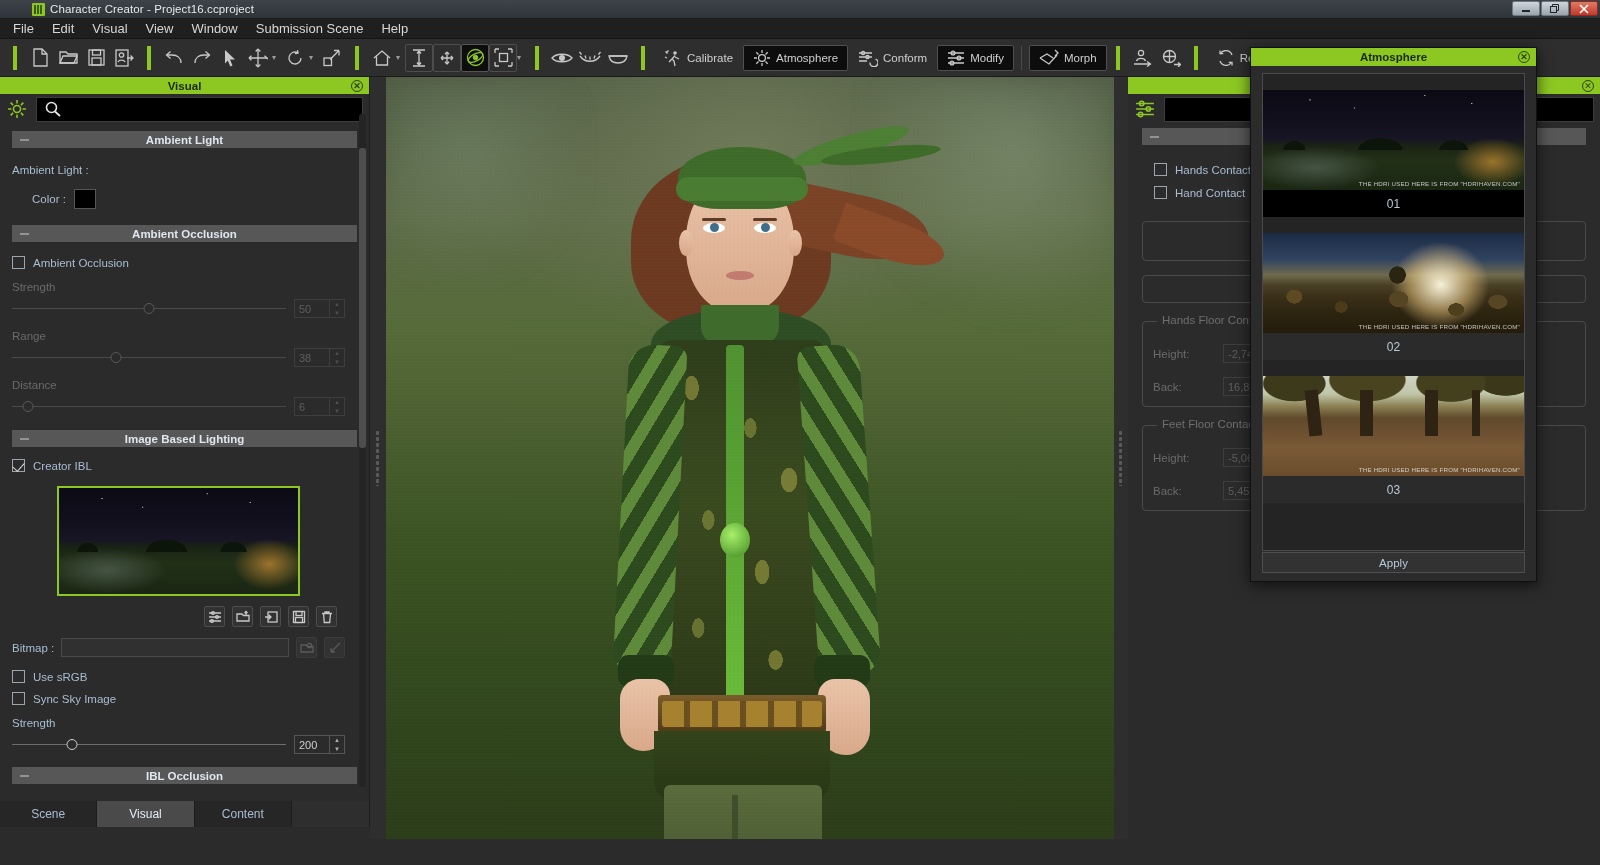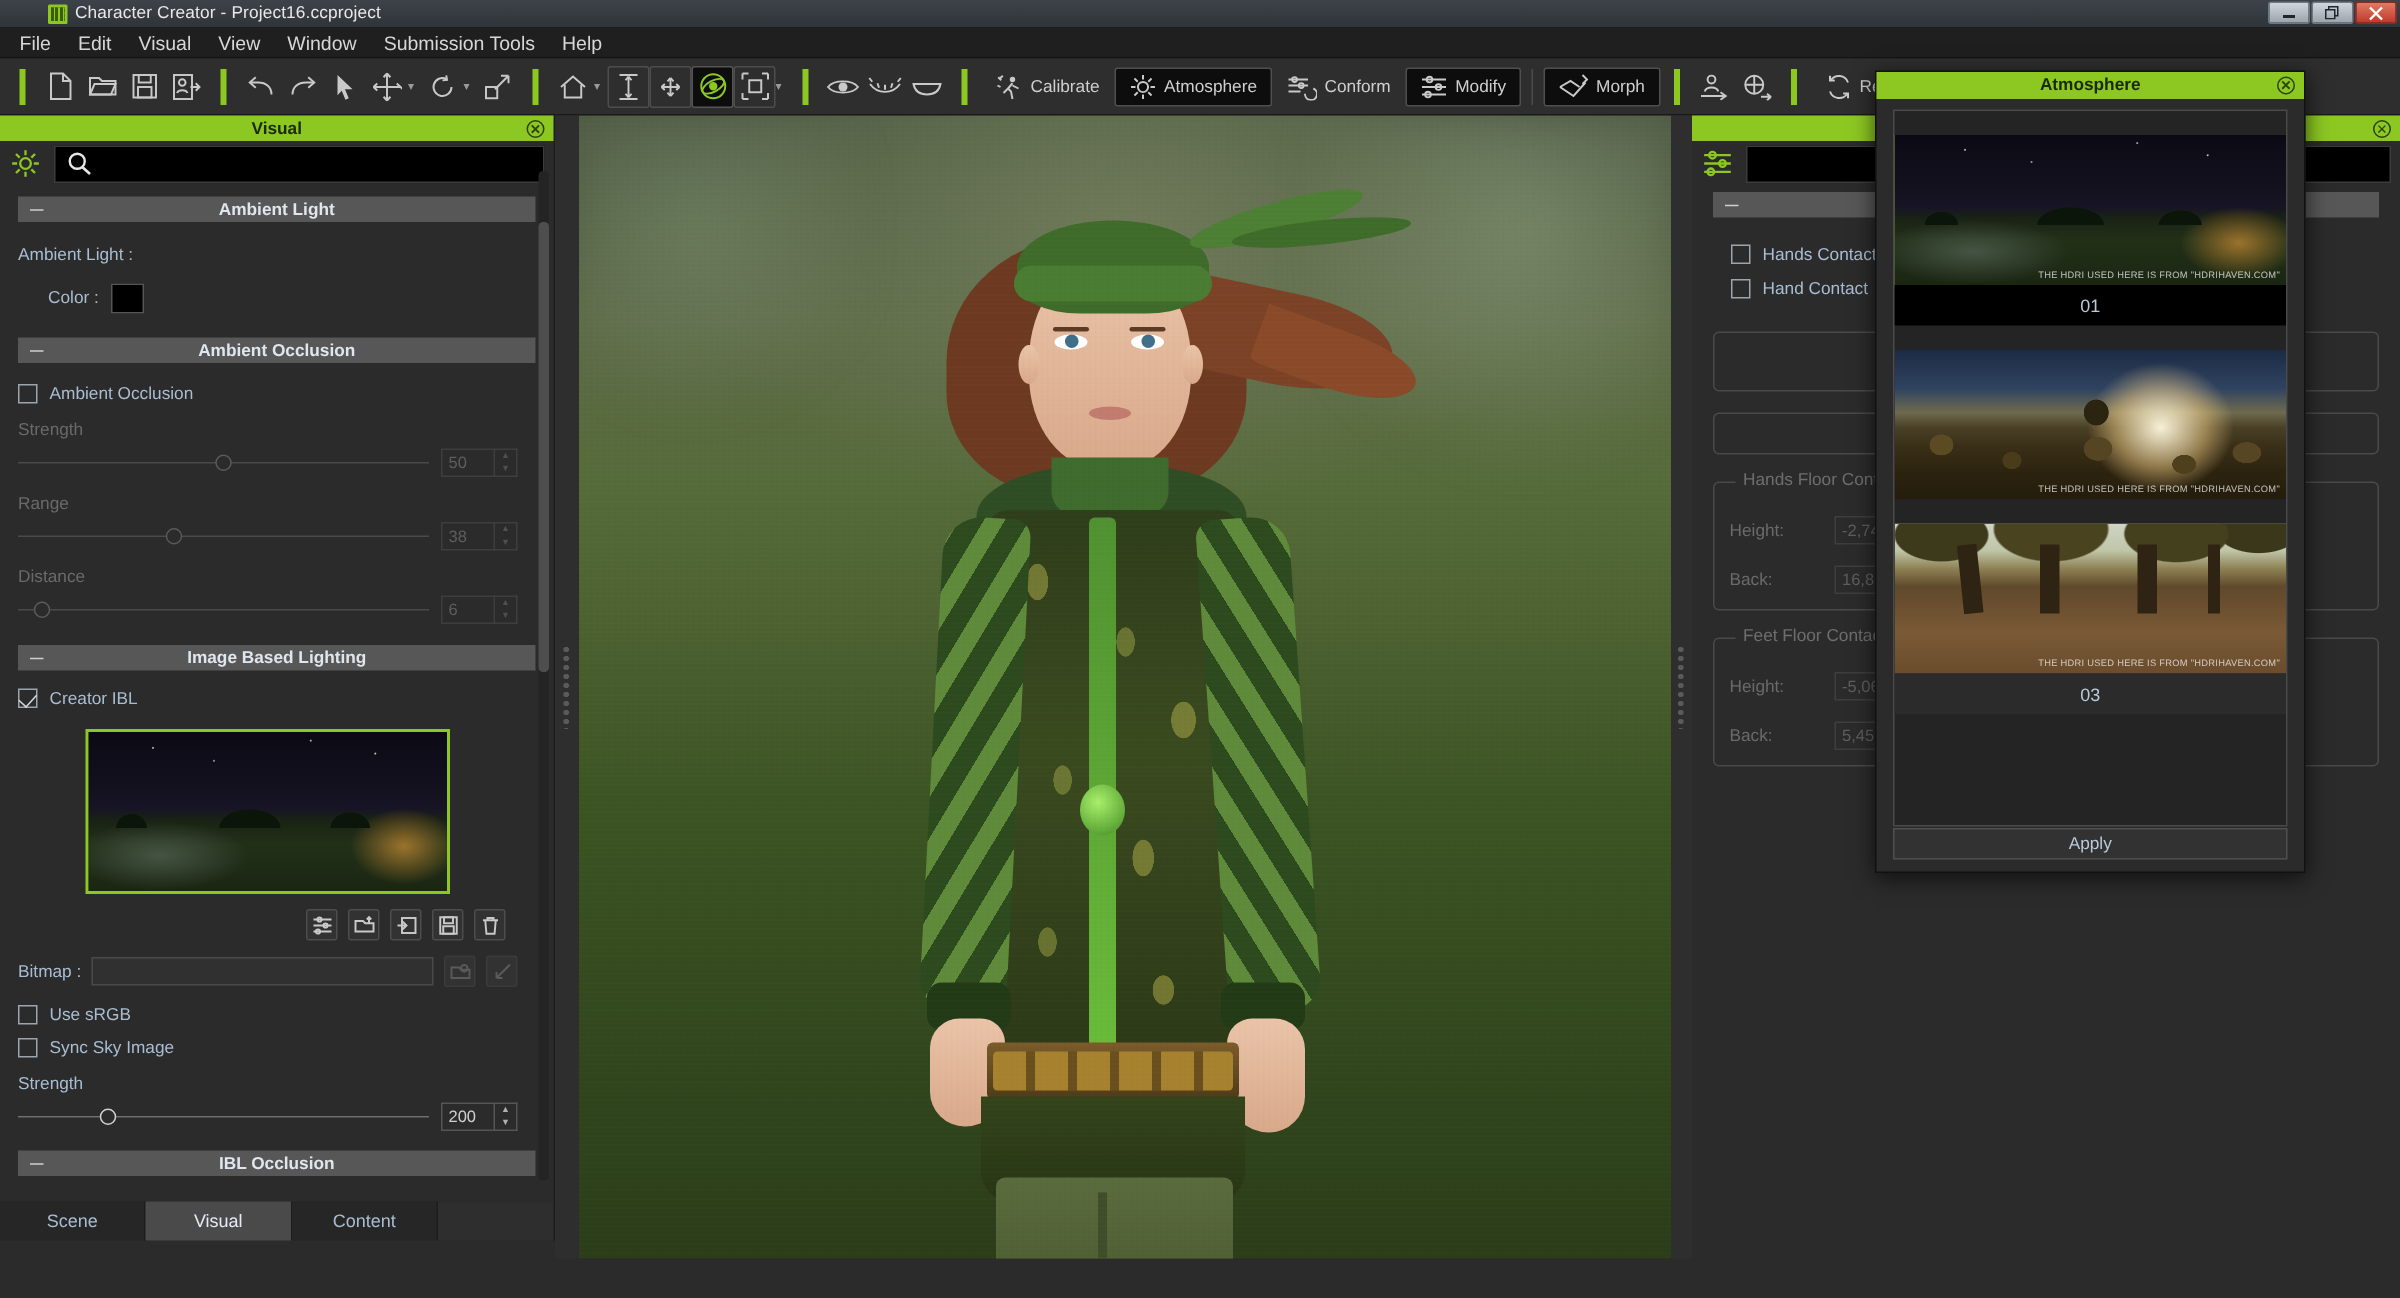--- a/index.html
+++ b/index.html
@@ -318,21 +318,21 @@
       </div>
     </div>
   </div>
 
   <div class="menubar">
     <div class="menu-item">File</div>
     <div class="menu-item">Edit</div>
     <div class="menu-item">Visual</div>
     <div class="menu-item">View</div>
     <div class="menu-item">Window</div>
-    <div class="menu-item">Submission Tools</div>
+    <div class="menu-item">Submission Scene</div>
     <div class="menu-item">Help</div>
   </div>
 
   <div class="toolbar">
     <div class="tsep"></div>
 
     <div class="tbtn">
       <svg width="17" height="19" viewBox="0 0 17 19">
           <path class="ic" d="M2 1h8l5 5v12H2z"></path>
           <path class="ic" d="M10 1v5h5"></path>
@@ -932,20 +932,21 @@
         </div>
 
         <div class="hdri-item">
           <div class="pic">
             <div class="hdri2">
                 <div class="tree"></div>
                 <div class="brush"></div>
               </div>
             <span class="wm">THE HDRI USED HERE IS FROM "HDRIHAVEN.COM"</span>
           </div>
+          <div class="cap">02</div>
         </div>
 
         <div class="hdri-item">
           <div class="pic">
             <div class="hdri3">
               <div class="canopy"></div>
               <div class="trunk a"></div>
                 <div class="trunk b"></div>
               <div class="trunk c"></div>
                 <div class="trunk d"></div>

